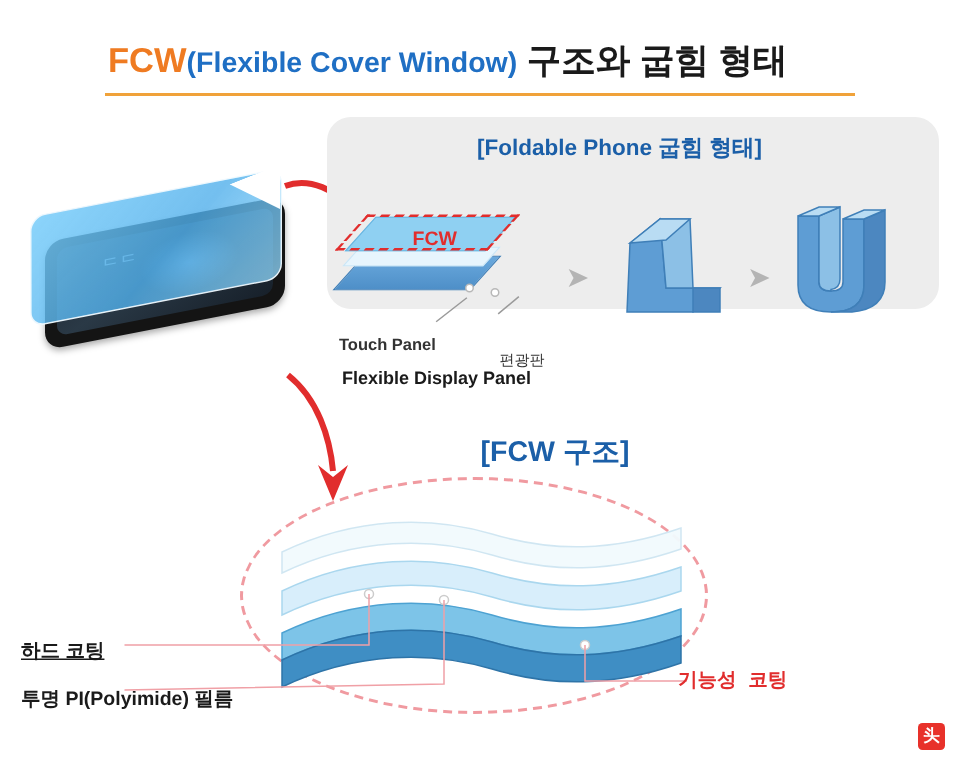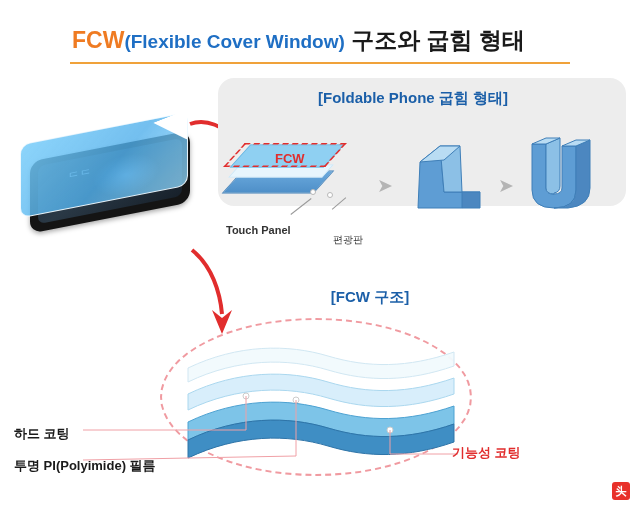--- a/index.html
+++ b/index.html
@@ -225,21 +225,21 @@
     left: 186px; top: 248px;
     width: 52px; height: 92px;
   }
 
   
   #fcw-struct-title {
     position: absolute;
     left: 230px; top: 288px;
     width: 280px;
     text-align: center;
-    font-size: 15px;
+    font-size: 19px;
     font-weight: bold;
     color: #1b5fa8;
   }
   #fcw-ellipse {
     position: absolute;
     left: 160px; top: 318px;
     width: 308px; height: 154px;
     border: 2px dashed #f09aa0;
     border-radius: 50%;
   }
@@ -249,34 +249,36 @@
     width: 290px; height: 130px;
   }
 
   
   #label-hard {
     position: absolute;
     left: 14px; top: 425px;
     font-size: 13px;
     font-weight: bold;
     color: #1a1a1a;
+    text-decoration: underline;
   }
   #label-pi {
     position: absolute;
     left: 14px; top: 457px;
     font-size: 13px;
     font-weight: bold;
     color: #1a1a1a;
   }
   #label-func {
     position: absolute;
     left: 452px; top: 444px;
     font-size: 13px;
     font-weight: bold;
     color: #e12d2d;
+    font-family: Liberation Mono, monospace;
   }
   #label-func-sub {
     position: absolute;
     left: 452px; top: 463px;
     font-size: 11px;
     color: #e12d2d;
   }
 
   
   #watermark {
@@ -342,20 +344,21 @@
   </div>
   <div id="fcw-label" style="left:275px; top:151px;">FCW</div>
 
   <div class="dotpt" style="left:310px; top:189px;"></div>
   <div class="dotpt" style="left:327px; top:192px;"></div>
   <div class="leader" style="left:288px; top:206px; width:26px; transform:rotate(-38deg);"></div>
   <div class="leader" style="left:330px; top:203px; width:18px; transform:rotate(-40deg);"></div>
 
   <div id="label-touchfilm">Touch Panel</div>
   <div id="label-polarizer">편광판</div>
+  <div id="label-flexpanel">Flexible  Display Panel</div>
 
   <div class="grey-arrow" style="left:377px; top:176px;">➤</div>
   <div class="grey-arrow" style="left:498px; top:176px;">➤</div>
 
   <div id="fold-l">
     <svg width="78" height="74" viewBox="0 0 78 74">
       <polygon points="6,22 26,6 30,52 66,52 48,68 4,68" fill="#5e9dd4" stroke="#3f7fb8" stroke-width="1"></polygon>
       <polygon points="26,6 46,6 48,52 30,52" fill="#8cc0e6" stroke="#3f7fb8" stroke-width="1"></polygon>
       <polygon points="48,52 66,52 66,68 48,68" fill="#4c87c0" stroke="#3f7fb8" stroke-width="1"></polygon>
       <polygon points="6,22 26,6 46,6 30,20" fill="#b9dcf3" stroke="#3f7fb8" stroke-width="1"></polygon>

